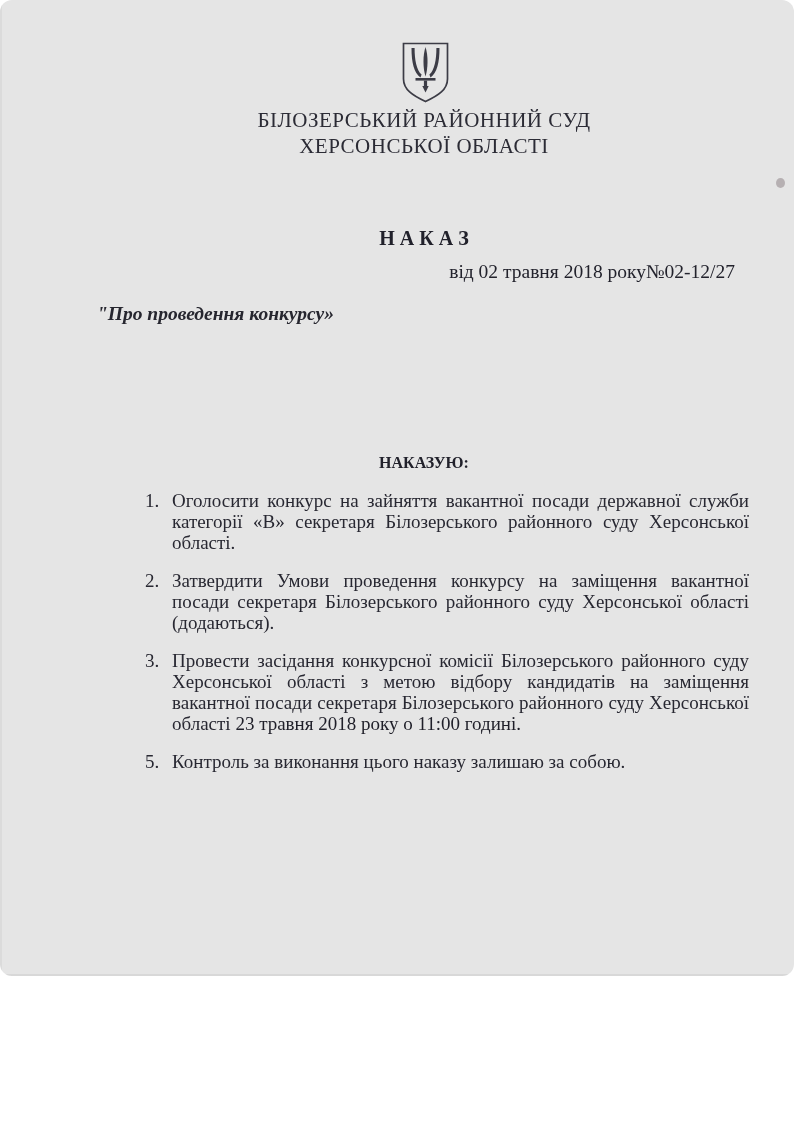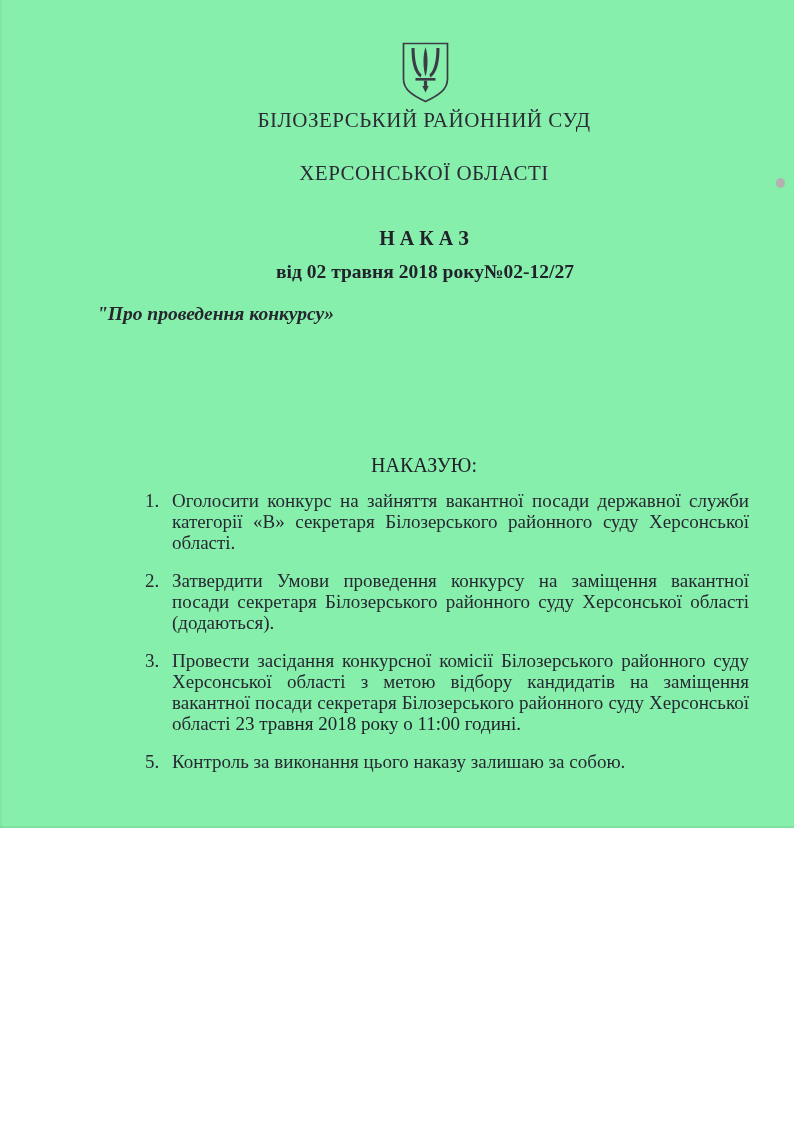--- a/index.html
+++ b/index.html
@@ -1,39 +1,40 @@
 <!DOCTYPE html>
 <html><head>
 <meta charset="utf-8">
 <style>
   html,body{margin:0;padding:0;background:#ffffff;}
   .page{
-    position:relative;width:794px;height:828px;overflow:hidden;
-    background:#86efac;
+    position:relative;width:794px;height:976px;overflow:hidden;
+    background:#e5e5e5;
     font-family:"Liberation Serif","DejaVu Serif",serif;
     color:#26262f;
+    border-radius:12px;
   }
   .edge-left{position:absolute;left:0;top:0;width:2px;height:100%;background:rgba(60,60,60,0.06);}
   .edge-bottom{position:absolute;left:0;bottom:0;width:100%;height:2px;background:rgba(60,60,60,0.08);}
   .scan-dot{position:absolute;left:776px;top:178px;width:9px;height:10px;border-radius:50%;
     background:#b6b0b2;filter:blur(0.5px);}
   .scan-speck{position:absolute;left:361px;top:1084px;width:3px;height:5px;background:#6a6a70;opacity:.7;}
   .emblem{position:absolute;left:402px;top:42px;width:47px;height:61px;}
   .centerline{position:absolute;left:54px;width:740px;text-align:center;}
   .court-line{font-size:21px;letter-spacing:0.5px;color:#2b2b35;}
   .court1{top:108px;}
-  .court2{top:161px;}
+  .court2{top:134px;}
   .order-title{top:227px;font-size:20px;font-weight:bold;color:#21212b;}
   .date-row{position:absolute;left:115px;top:261px;width:620px;display:flex;
-    justify-content:center;font-size:19.5px;font-weight:bold;color:#22222c;}
+    justify-content:flex-end;font-size:19.5px;font-weight:normal;color:#22222c;}
   .subject{position:absolute;left:97px;top:303px;font-size:19.5px;font-weight:bold;
     font-style:italic;color:#26262f;}
   .preamble{position:absolute;left:97px;top:343px;width:653px;font-size:19px;
     line-height:25px;text-align:justify;text-indent:47px;color:#28readable2832;color:#282832;}
-  .decree{top:454px;font-size:20px;font-weight:normal;color:#21212b;}
+  .decree{top:454px;font-size:16px;font-weight:bold;color:#21212b;}
   .items{position:absolute;left:145px;top:490px;width:604px;margin:0;padding:0;list-style:none;
     font-size:19px;line-height:21px;color:#282832;}
   .items li{padding-left:27px;text-indent:-27px;text-align:justify;margin:0 0 17px 0;}
   .items .num{display:inline-block;width:27px;text-indent:0;}
   .items .b{font-weight:normal;color:#1f1f29;}
   .sig-row{position:absolute;left:115px;top:981px;width:620px;display:flex;
     justify-content:flex-start;font-size:19.5px;font-weight:bold;color:#22222c;}
   .signature{position:absolute;left:356px;top:970px;width:78px;height:88px;}
 </style>
 </head>

